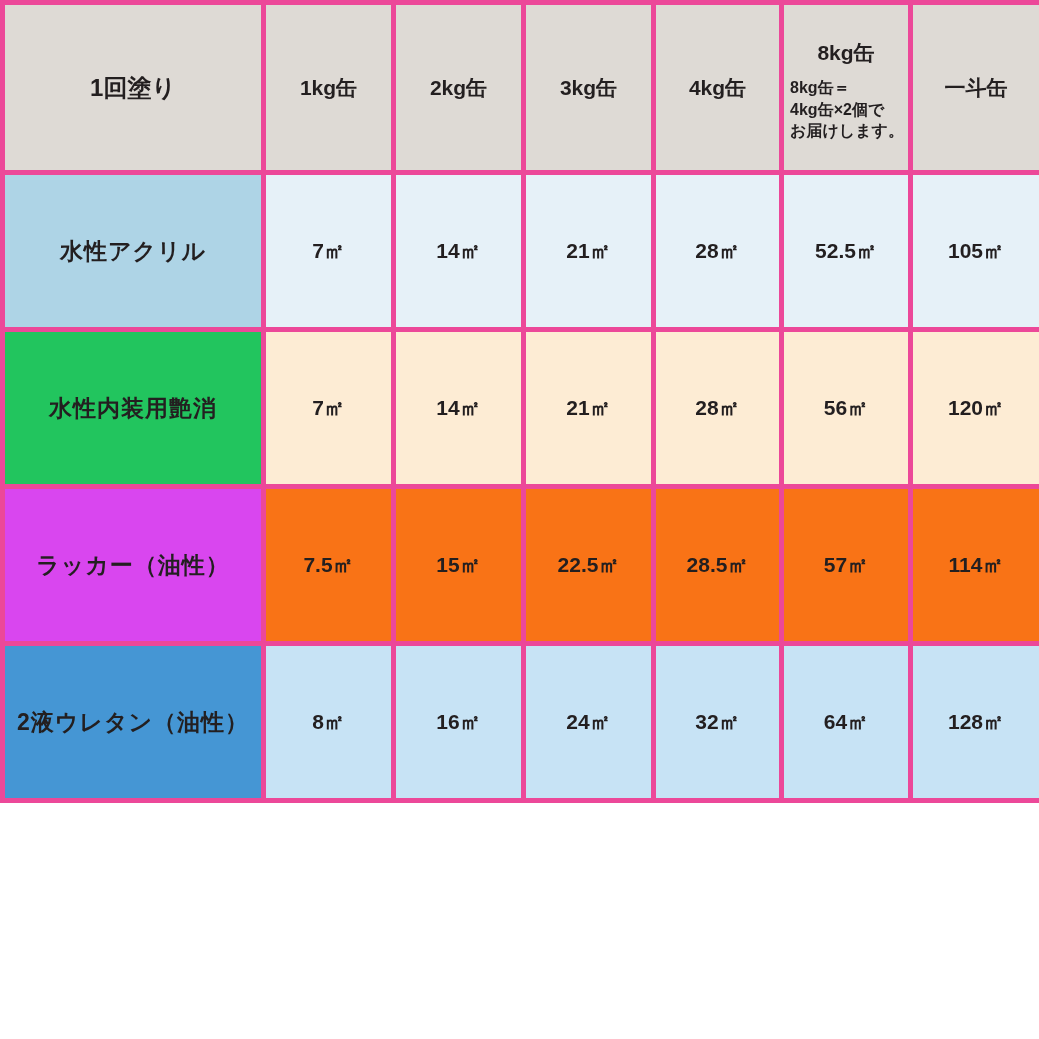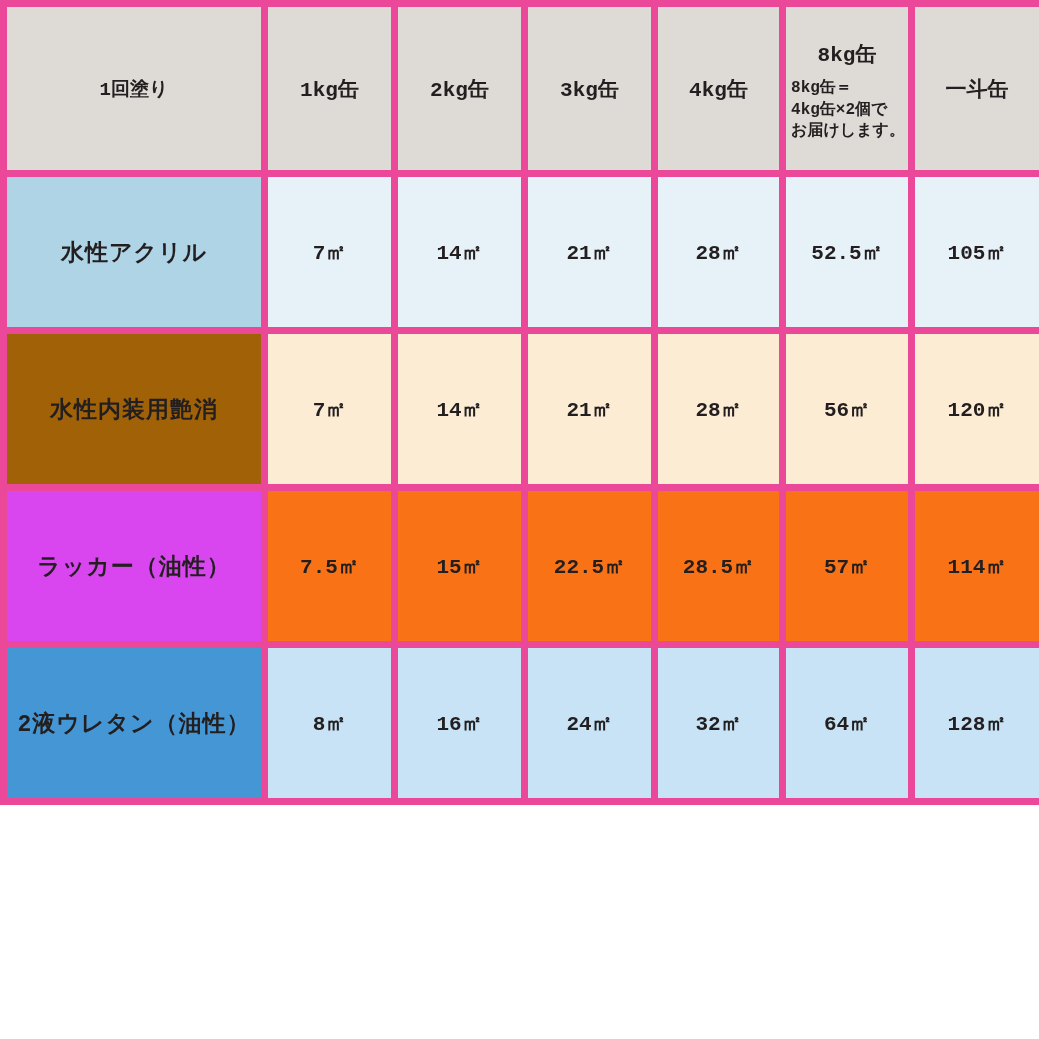--- a/index.html
+++ b/index.html
@@ -23,38 +23,37 @@
   }
   table.spec col.c-label { width: 261px; }
   table.spec col.c-1kg   { width: 130px; }
   table.spec col.c-2kg   { width: 130px; }
   table.spec col.c-3kg   { width: 130px; }
   table.spec col.c-4kg   { width: 128px; }
   table.spec col.c-8kg   { width: 129px; }
   table.spec col.c-itto  { width: 131px; }
 
   table.spec td, table.spec th {
-    border: 7px solid #ec4899;
+    border: 5px solid #ec4899;
     text-align: center;
     vertical-align: middle;
     font-weight: bold;
     color: #231f20;
     padding: 0;
-    font-family: Liberation Mono, monospace;
   }
 
   
   tr.head { height: 170px; }
   tr.head th {
     background: #dedad5;
     font-size: 21px;
   }
   tr.head th.h-label {
     background: #dedad5;
-    font-size: 19px;
+    font-size: 24px;
   }
   .h-8kg-inner {
     display: flex;
     flex-direction: column;
     align-items: center;
     justify-content: center;
     height: 100%;
     padding-top: 6px;
   }
   .h-8kg-title { font-size: 21px; margin-bottom: 10px; }
@@ -74,21 +73,21 @@
     font-size: 23px;
     letter-spacing: 1px;
   }
   tr.data td.val {
     font-size: 21px;
   }
 
   
   .lbl-acrylic   { background: #aed4e6; }
   .val-acrylic   { background: #e6f1f8; }
-  .lbl-matte     { background: #a16207; }
+  .lbl-matte     { background: #22c55e; }
   .val-matte     { background: #fdecd4; }
   .lbl-silicone  { background: #b3a3c8; }
   .val-silicone  { background: #e5dfed; }
   .lbl-lacquer   { background: #d946ef; }
   .val-lacquer   { background: #f97316; }
   .lbl-urethane  { background: #4596d4; border-radius: 7px; }
   .val-urethane  { background: #c7e3f5; }
 </style>
 </head>
 <body>

